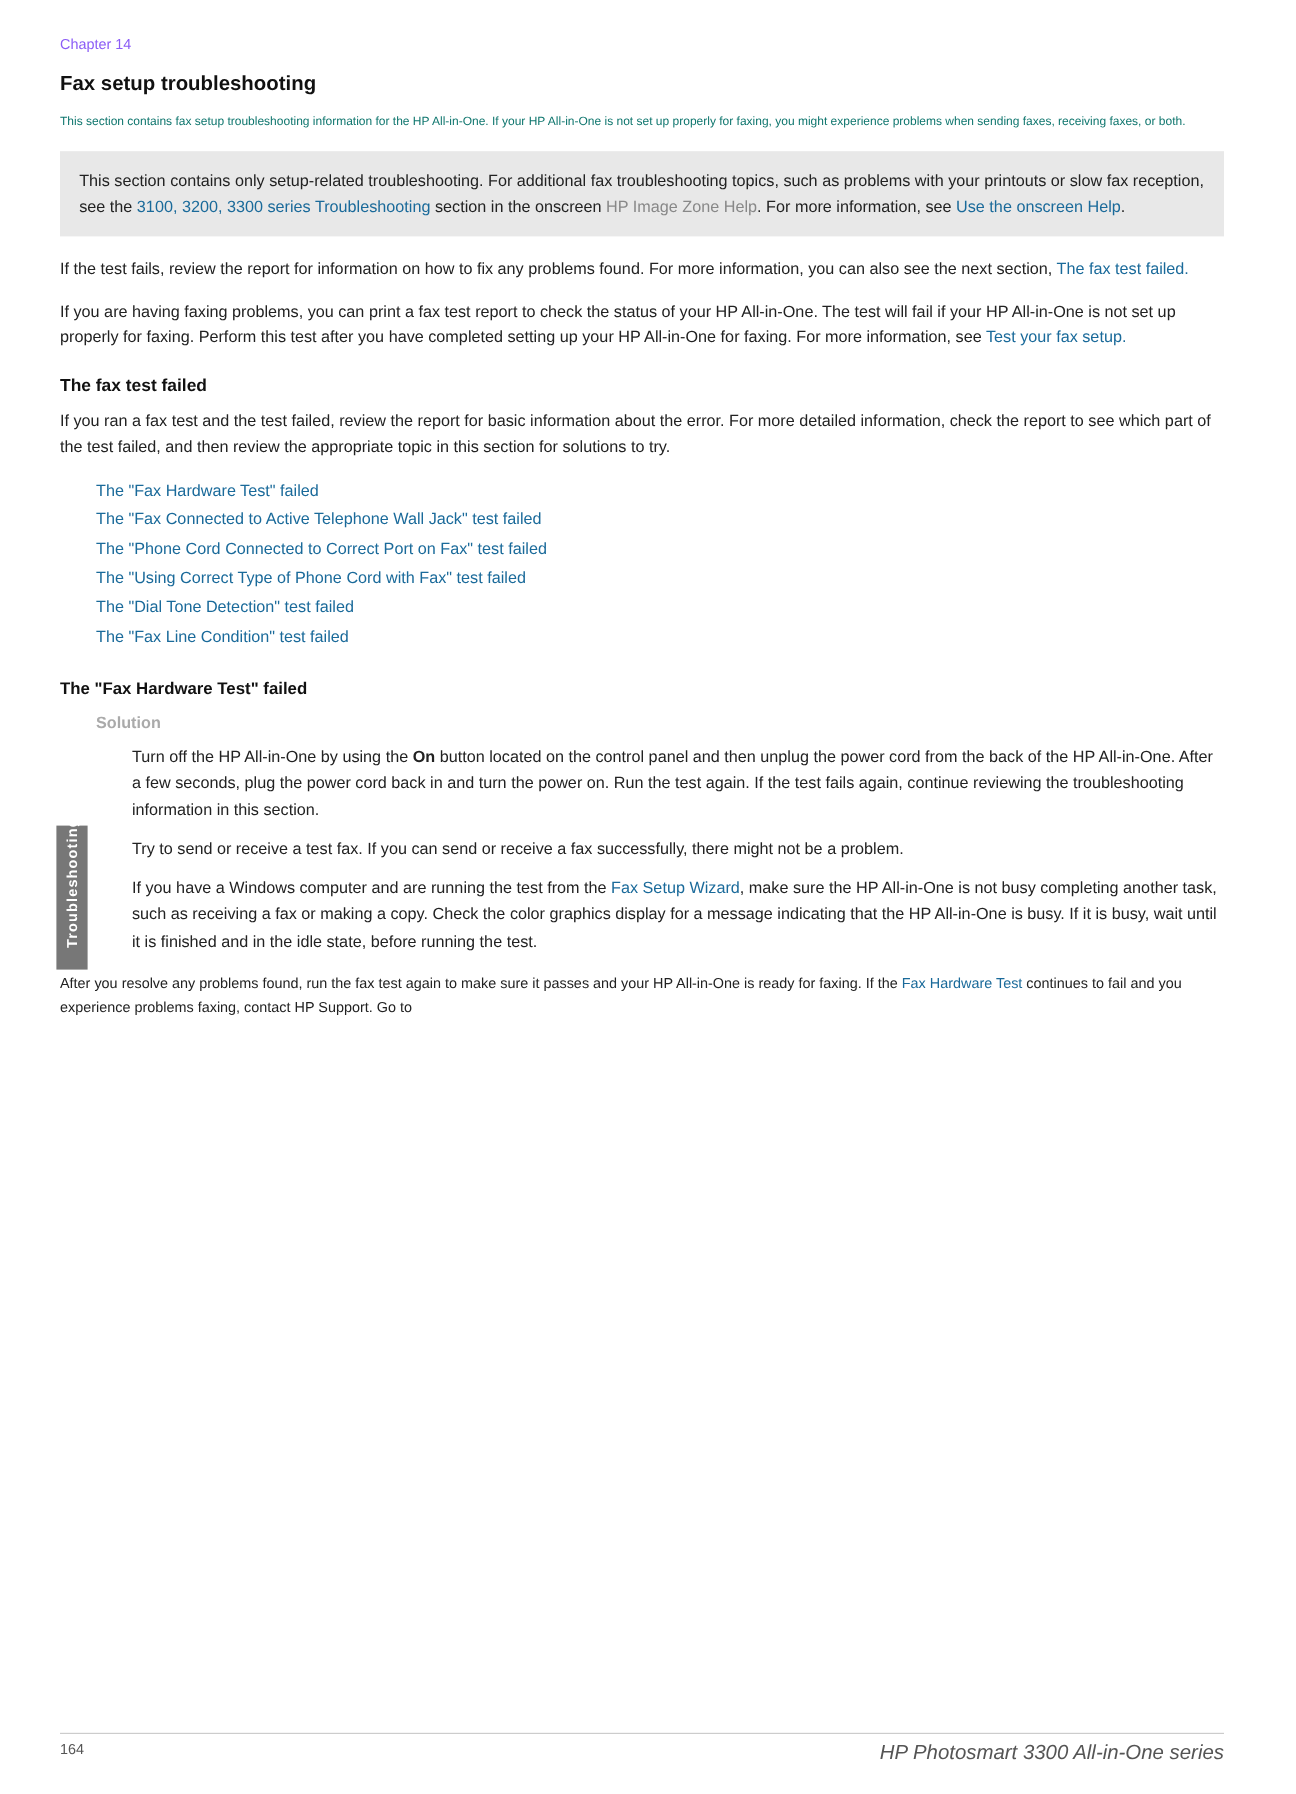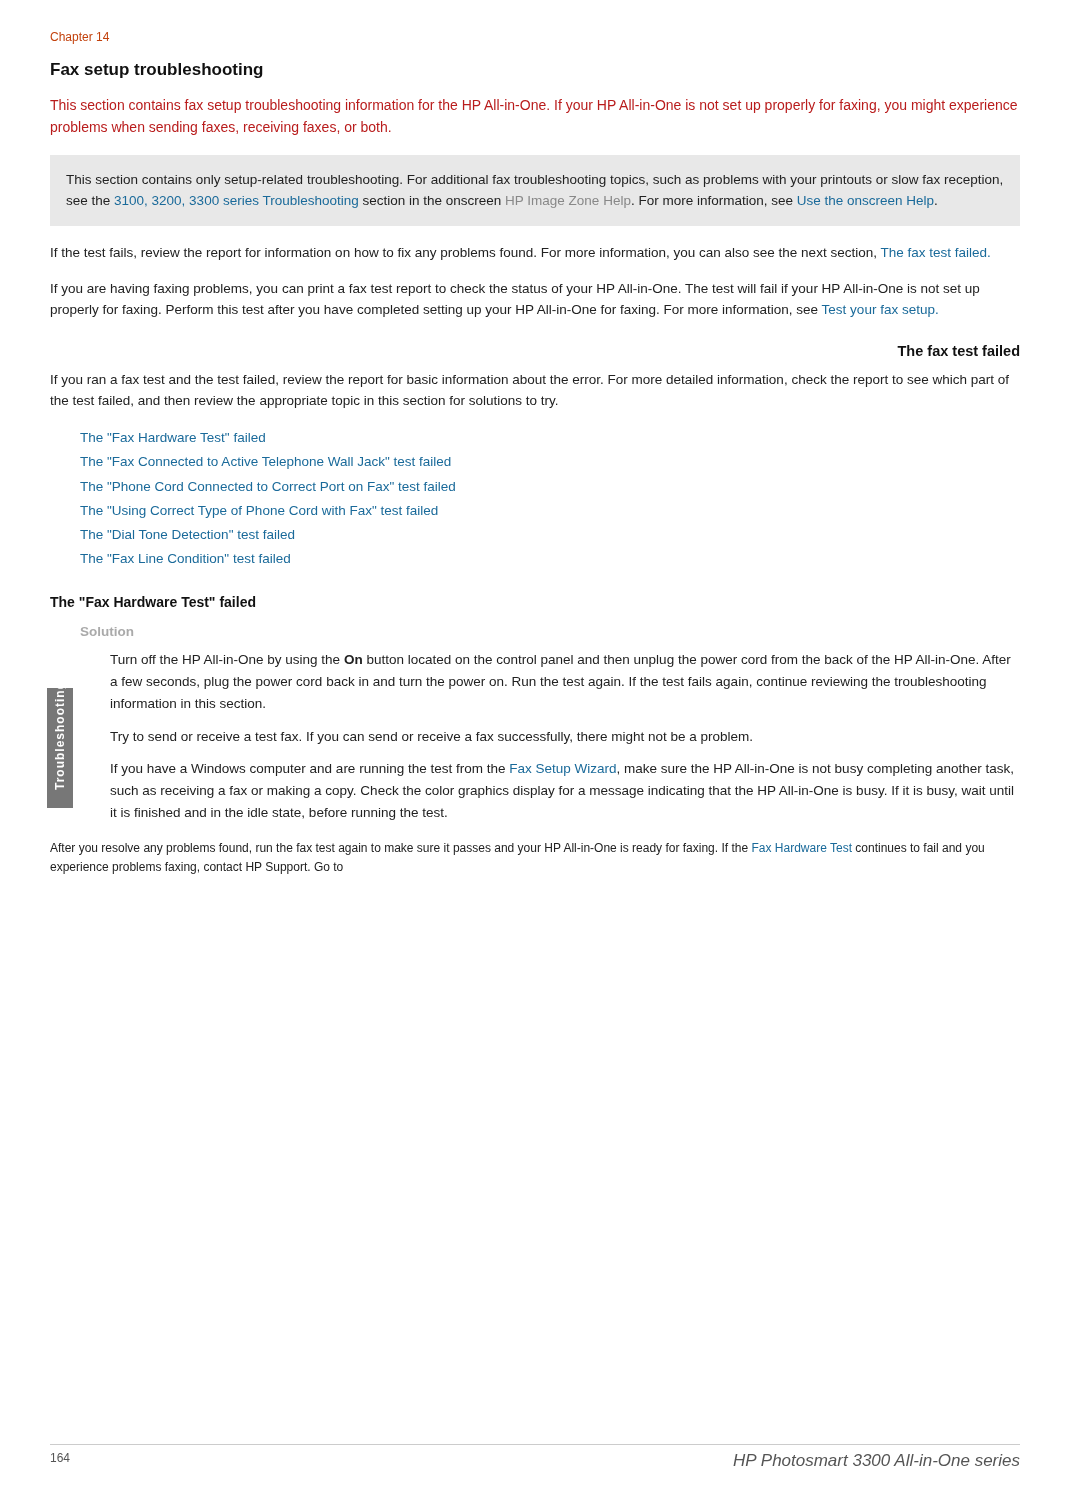--- a/index.html
+++ b/index.html
@@ -45,35 +45,35 @@
 
     .main-content {
       margin-left: 50px;
       margin-right: 60px;
       padding-top: 30px;
       padding-bottom: 40px;
     }
 
     .chapter-label {
       font-size: 12px;
-      color: #c2410c;
+      color: #8b5cf6;
       margin-bottom: 16px;
     }
 
     .section-title {
       font-size: 17px;
       font-weight: bold;
       color: #111;
       margin-bottom: 14px;
       border-bottom: none;
     }
 
     .intro-text {
-      font-size: 14px;
-      color: #b91c1c;
+      font-size: 10px;
+      color: #0f766e;
       line-height: 1.6;
       margin-bottom: 16px;
     }
 
     .note-box {
       background: #e8e8e8;
       border: none;
       padding: 14px 16px;
       margin-bottom: 16px;
       font-size: 13.5px;
@@ -102,21 +102,20 @@
       color: #1a6a9a;
       text-decoration: none;
     }
 
     .subsection-title {
       font-size: 14.5px;
       font-weight: bold;
       color: #111;
       margin-top: 22px;
       margin-bottom: 10px;
-      text-align: right;
     }
 
     .link-list {
       margin-left: 30px;
       margin-bottom: 16px;
     }
 
     .link-list-item {
       font-size: 13.5px;
       color: #1a6a9a;

